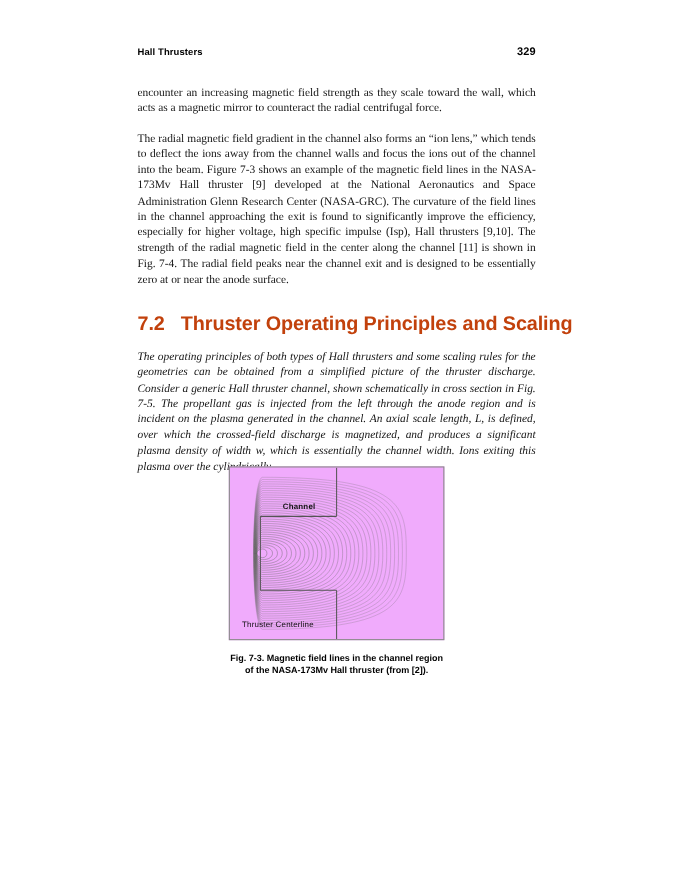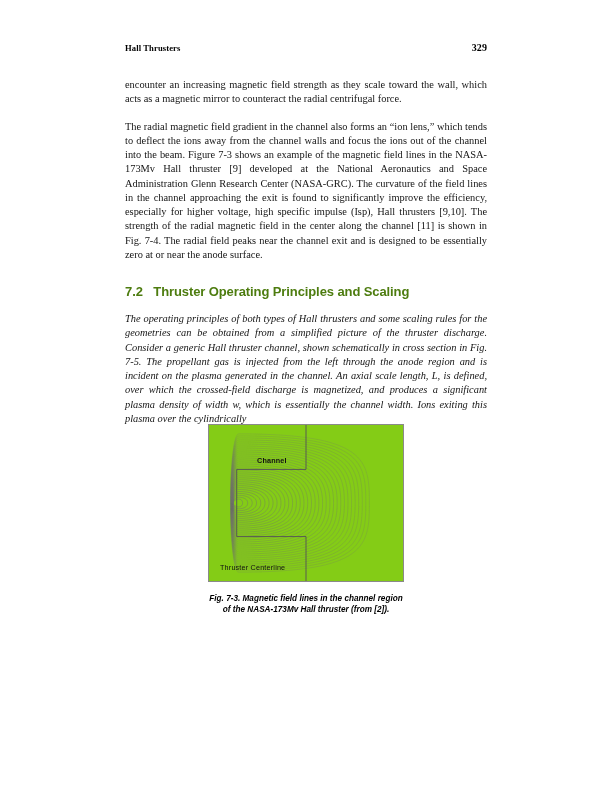--- a/index.html
+++ b/index.html
@@ -25,21 +25,21 @@
 
   
   .running-head {
     position: absolute;
     left: 125px;
     top: 42px;
     width: 362px;
     display: flex;
     justify-content: space-between;
     align-items: baseline;
-    font-family: Liberation Serif, serif;
+    font-family: Liberation Sans, sans-serif;
     font-weight: bold;
     font-size: 8.6px;
     letter-spacing: 0.1px;
     color: #000;
   }
   .running-head .folio {
     font-size: 10px;
   }
 
   
@@ -58,60 +58,59 @@
     text-justify: inter-word;
     hyphens: none;
     color: #141414;
   }
   p.body-par:last-child { margin-bottom: 0; font-style: italic; }
 
   h2.section-head {
     margin: 22px 0 13px 0;
     font-family: "Liberation Sans", sans-serif;
     font-weight: bold;
-    font-size: 13px;
+    font-size: 18px;
     letter-spacing: -0.1px;
-    color: #4d7c0f;
+    color: #c2410c;
     white-space: pre;
   }
 
   
   .figure-block {
     position: absolute;
     left: 125px;
     top: 424px;
     width: 362px;
   }
 
   .figure-frame {
     position: relative;
     margin: 0 auto;
     width: 196px;
     height: 158px;
     border: 1px solid #8a8a8a;
-    background: #84cc16;
+    background: #f0abfc;
     box-sizing: border-box;
   }
 
   .figure-frame svg {
     display: block;
     width: 100%;
     height: 100%;
   }
 
   .fig-caption {
     margin: 11px auto 0 auto;
     width: 300px;
     font-family: "Liberation Sans", sans-serif;
     font-weight: bold;
     font-size: 8.2px;
     line-height: 11px;
     text-align: center;
     color: #000;
-    font-style: italic;
   }
   .fig-caption span { display: block; }
 </style>
 </head>
 <body>
 
 <div class="page">
 
   <div class="running-head">
     <span>Hall Thrusters</span>

